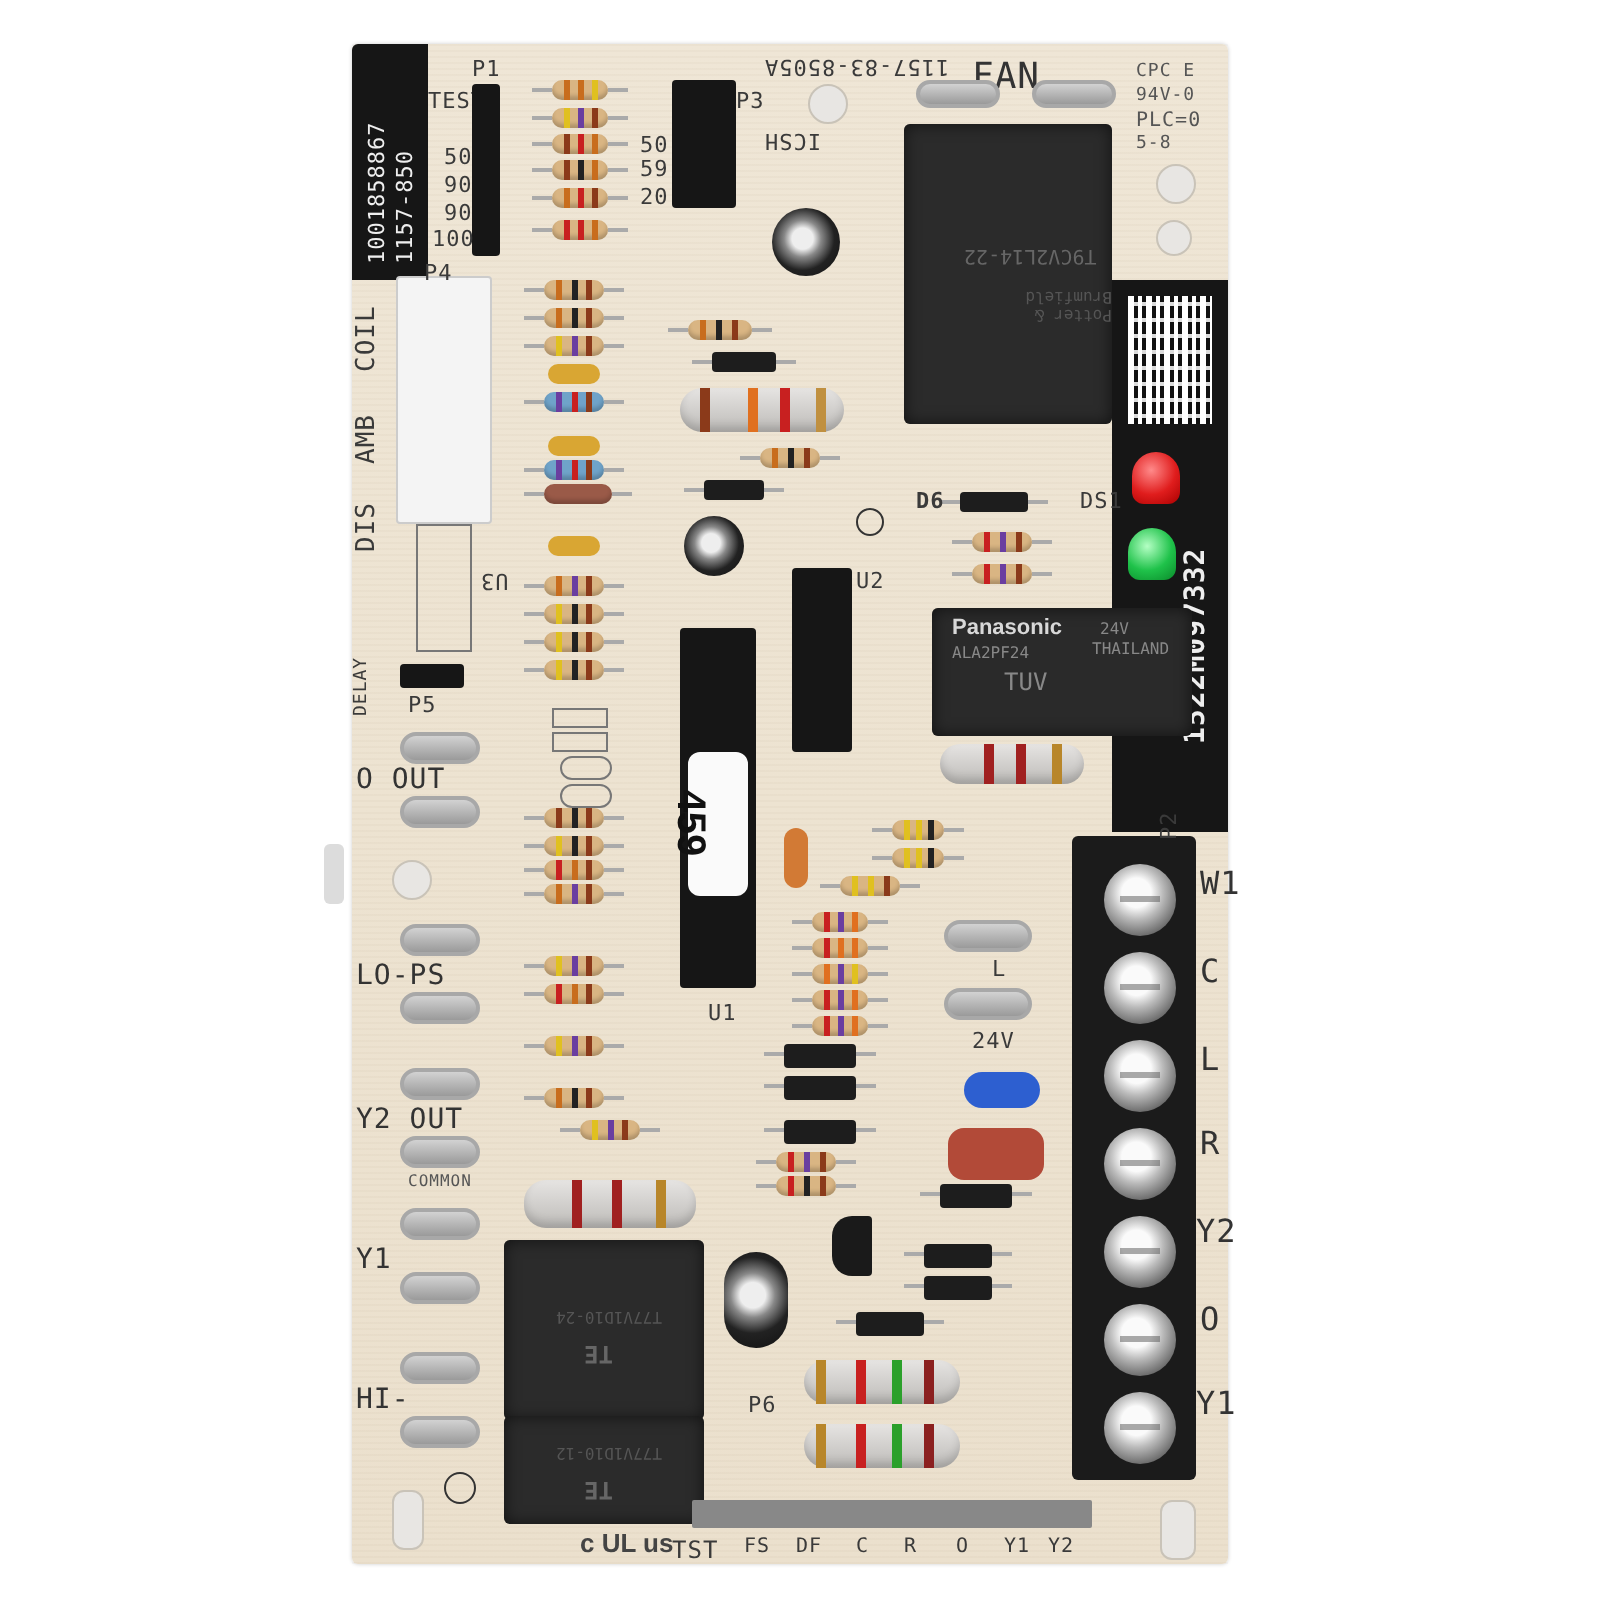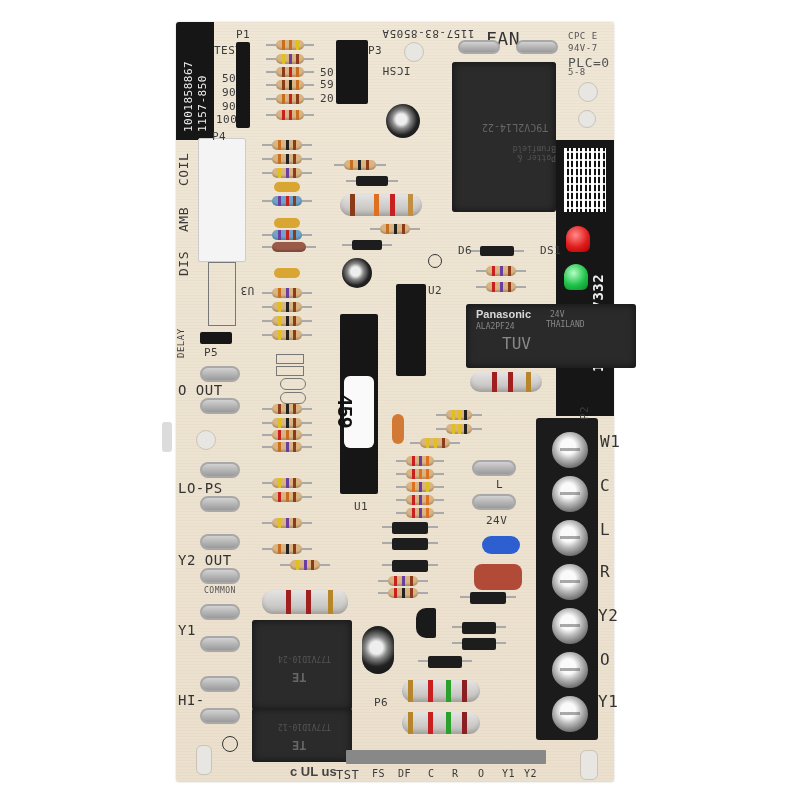--- a/index.html
+++ b/index.html
@@ -47,22 +47,22 @@
 
 <div class="blackstrip" style="left:176px;top:22px;width:38px;height:118px;border-radius:3px 0 0 0;"></div>
 <div class="silk rot90" style="left:182px;top:132px;color:#eee;font-size:11px;">1001858867</div>
 <div class="silk rot90" style="left:196px;top:132px;color:#eee;font-size:11px;">1157-850</div>
 
 <div class="silk rot180" style="left:382px;top:27px;font-size:11px;">1157-83-8505A</div>
 <div class="silk big" style="left:486px;top:28px;font-size:18px;">FAN</div>
 <div class="spade" style="left:458px;top:40px;width:42px;height:14px;"></div>
 <div class="spade" style="left:516px;top:40px;width:42px;height:14px;"></div>
 <div class="silk sm" style="left:568px;top:31px;font-size:9px;">CPC E</div>
-<div class="silk sm" style="left:568px;top:43px;font-size:9px;">94V-7</div>
-<div class="silk sm" style="left:568px;top:55px;font-size:13px;">PLC=0</div>
+<div class="silk sm" style="left:568px;top:43px;font-size:9px;">94V-0</div>
+<div class="silk sm" style="left:568px;top:55px;font-size:10px;">PLC=0</div>
 <div class="silk sm" style="left:568px;top:67px;font-size:9px;">5-8</div>
 
 <div class="hole" style="left:404px;top:42px;width:18px;height:18px;"></div>
 <div class="hole" style="left:578px;top:82px;width:18px;height:18px;"></div>
 <div class="hole" style="left:578px;top:110px;width:16px;height:16px;"></div>
 <div class="hole" style="left:196px;top:430px;width:18px;height:18px;"></div>
 <div class="hole" style="left:196px;top:745px;width:14px;height:28px;border-radius:6px;"></div>
 <div class="hole" style="left:580px;top:750px;width:16px;height:28px;border-radius:6px;"></div>
 <div class="abs" style="left:162px;top:422px;width:10px;height:30px;background:#dcdcdc;border-radius:3px;"></div>
 
@@ -255,47 +255,47 @@
 <div class="resistor" style="left:380px;top:224px;width:30px;">
     <div class="band" style="left:6px;background:#c86d1d"></div>
     <div class="band" style="left:14px;background:#222"></div>
     <div class="band" style="left:22px;background:#8b3a1a"></div>
   </div>
 <div class="diode" style="left:352px;top:240px;width:30px;"></div>
 <div class="cap-el" style="left:342px;top:258px;width:30px;height:30px;"></div>
 <div class="abs" style="left:428px;top:254px;width:12px;height:12px;border:1.5px solid #333;border-radius:50%;"></div>
 
 <div class="diode" style="left:480px;top:246px;width:34px;"></div>
-<div class="silk" style="left:458px;top:244px;">D6</div>
+<div class="silk" style="left:458px;top:244px;font-weight:bold;">D6</div>
 <div class="resistor" style="left:486px;top:266px;width:30px;">
     <div class="band" style="left:6px;background:#c82020"></div>
     <div class="band" style="left:14px;background:#6a3ea0"></div>
     <div class="band" style="left:22px;background:#8b3a1a"></div>
   </div>
 <div class="resistor" style="left:486px;top:282px;width:30px;">
     <div class="band" style="left:6px;background:#c82020"></div>
     <div class="band" style="left:14px;background:#6a3ea0"></div>
     <div class="band" style="left:22px;background:#8b3a1a"></div>
   </div>
 
 <div class="ic" style="left:396px;top:284px;width:30px;height:92px;"></div>
 <div class="silk" style="left:428px;top:284px;">U2</div>
 
 <div class="ic" style="left:340px;top:314px;width:38px;height:180px;"></div>
 <div class="label-459">
     <span>459</span>
   </div>
 <div class="silk" style="left:354px;top:500px;">U1</div>
 
-<div class="relay" style="left:466px;top:304px;width:130px;height:64px;background:#2a2a2a;padding-left:40px;">
+<div class="relay" style="left:466px;top:304px;width:130px;height:64px;background:#2a2a2a;">
   <div class="txt" style="left:10px;top:4px;font-size:11px;color:#d8d8d8;font-family:'Liberation Sans',sans-serif;font-weight:bold;">Panasonic</div>
   <div class="txt" style="left:10px;top:18px;color:#888;">ALA2PF24</div>
   <div class="txt" style="left:84px;top:6px;color:#888;">24V</div>
   <div class="txt" style="left:80px;top:16px;color:#888;">THAILAND</div>
-  <div class="txt" style="left:36px;top:30px;color:#888;font-size:16px;">TUV</div>
+  <div class="txt" style="left:36px;top:30px;color:#888;font-size:12px;">TUV</div>
 </div>
 <div class="bigres" style="left:470px;top:372px;width:72px;height:20px;">
     <div class="band" style="left:22px;background:#a02020;height:20px"></div>
     <div class="band" style="left:38px;background:#a02020;height:20px"></div>
     <div class="band" style="left:56px;background:#b8862a;height:20px"></div>
   </div>
 
 <div class="abs" style="left:392px;top:414px;width:12px;height:30px;background:#d27a35;border-radius:6px;"></div>
 <div class="resistor" style="left:446px;top:410px;width:26px;">
     <div class="band" style="left:6px;background:#e0c020"></div>

